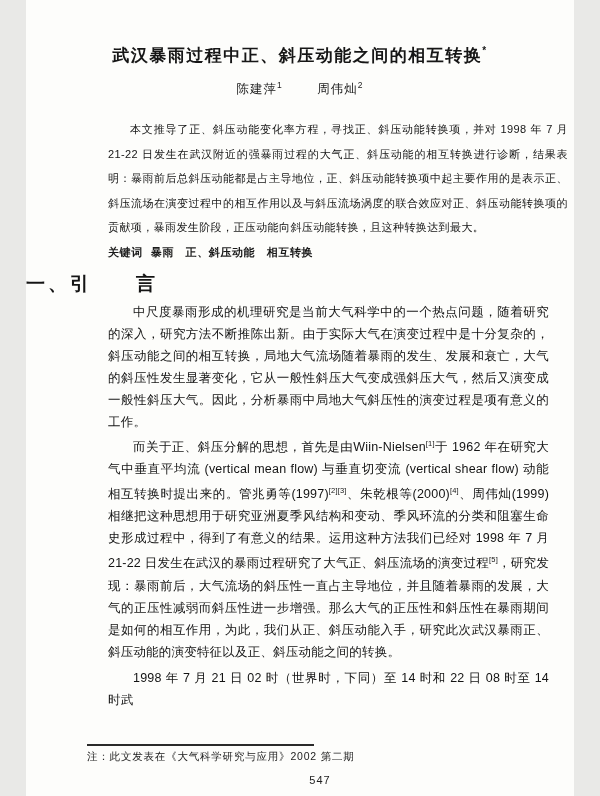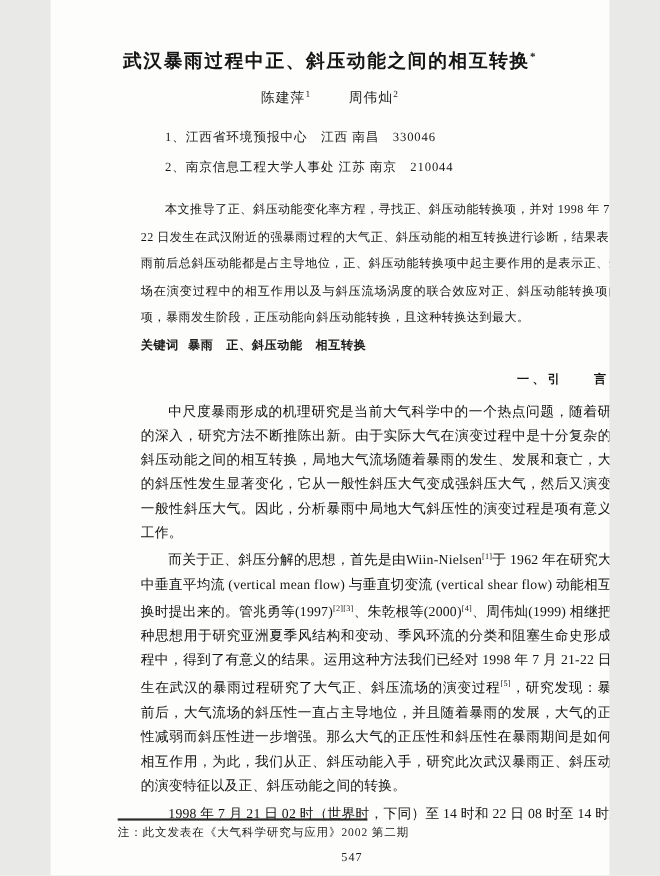--- a/index.html
+++ b/index.html
@@ -2,26 +2,26 @@
 <html><head>
 <meta charset="utf-8">
 <style>
   html, body {
     margin: 0;
     padding: 0;
     background: #e9e9e7;
   }
   .page {
     position: relative;
-    width: 508px;
+    width: 548px;
     height: 796px;
     margin: 0 auto;
     background: #fdfdfb;
     color: #1b1b1b;
-    font-family: Liberation Serif, serif;
+    font-family: Liberation Sans, sans-serif;
     overflow: hidden;
     box-sizing: border-box;
   }
   .title {
     margin-top: 44px;
     text-align: center;
     font-size: 17px;
     font-weight: bold;
     letter-spacing: 1.5px;
     color: #161616;
@@ -56,27 +56,26 @@
     width: 460px;
     font-size: 11px;
     line-height: 24.5px;
     letter-spacing: 0.6px;
     font-weight: bold;
     color: #1a1a1a;
   }
   .kw-label { margin-right: 8px; margin-top: 32px; }
   .section-heading {
     margin-top: 9px;
-    text-align: right;
-    font-size: 11px;
+    text-align: left;
+    font-size: 19px;
     font-weight: bold;
     letter-spacing: 3px;
     line-height: 21px;
     color: #141414;
-    padding-left: 37px;
   }
   .section-heading.second { margin-top: 4px; }
   .body-par {
     margin: 7px auto 0 82px;
     width: 441px;
     font-size: 12.5px;
     line-height: 22px;
     text-align: justify;
     text-indent: 2em;
     letter-spacing: 0.2px;
@@ -118,24 +117,20 @@
 
 <div class="page">
 
   <div class="title"><span>武汉暴雨过程中正、斜压动能之间的相互转换</span><sup>*</sup></div>
 
   <div class="authors">
     <span class="author"><span>陈建萍</span><sup>1</sup></span>
     <span class="author"><span>周伟灿</span><sup>2</sup></span>
   </div>
 
-  <div class="affils">
-    <div class="affil-line">1、江西省环境预报中心　江西 南昌　330046</div>
-    <div class="affil-line">2、南京信息工程大学人事处 江苏 南京　210044</div>
-  </div>
 
   <div class="abstract">本文推导了正、斜压动能变化率方程，寻找正、斜压动能转换项，并对 1998 年 7 月 21-22 日发生在武汉附近的强暴雨过程的大气正、斜压动能的相互转换进行诊断，结果表明：暴雨前后总斜压动能都是占主导地位，正、斜压动能转换项中起主要作用的是表示正、斜压流场在演变过程中的相互作用以及与斜压流场涡度的联合效应对正、斜压动能转换项的贡献项，暴雨发生阶段，正压动能向斜压动能转换，且这种转换达到最大。</div>
 
   <div class="keywords">
     <span class="kw-label">关键词</span><span>暴雨　正、斜压动能　相互转换</span>
   </div>
 
   <div class="section-heading">一、引　　言</div>
 
   <div class="body-par">中尺度暴雨形成的机理研究是当前大气科学中的一个热点问题，随着研究的深入，研究方法不断推陈出新。由于实际大气在演变过程中是十分复杂的，斜压动能之间的相互转换，局地大气流场随着暴雨的发生、发展和衰亡，大气的斜压性发生显著变化，它从一般性斜压大气变成强斜压大气，然后又演变成一般性斜压大气。因此，分析暴雨中局地大气斜压性的演变过程是项有意义的工作。</div>

